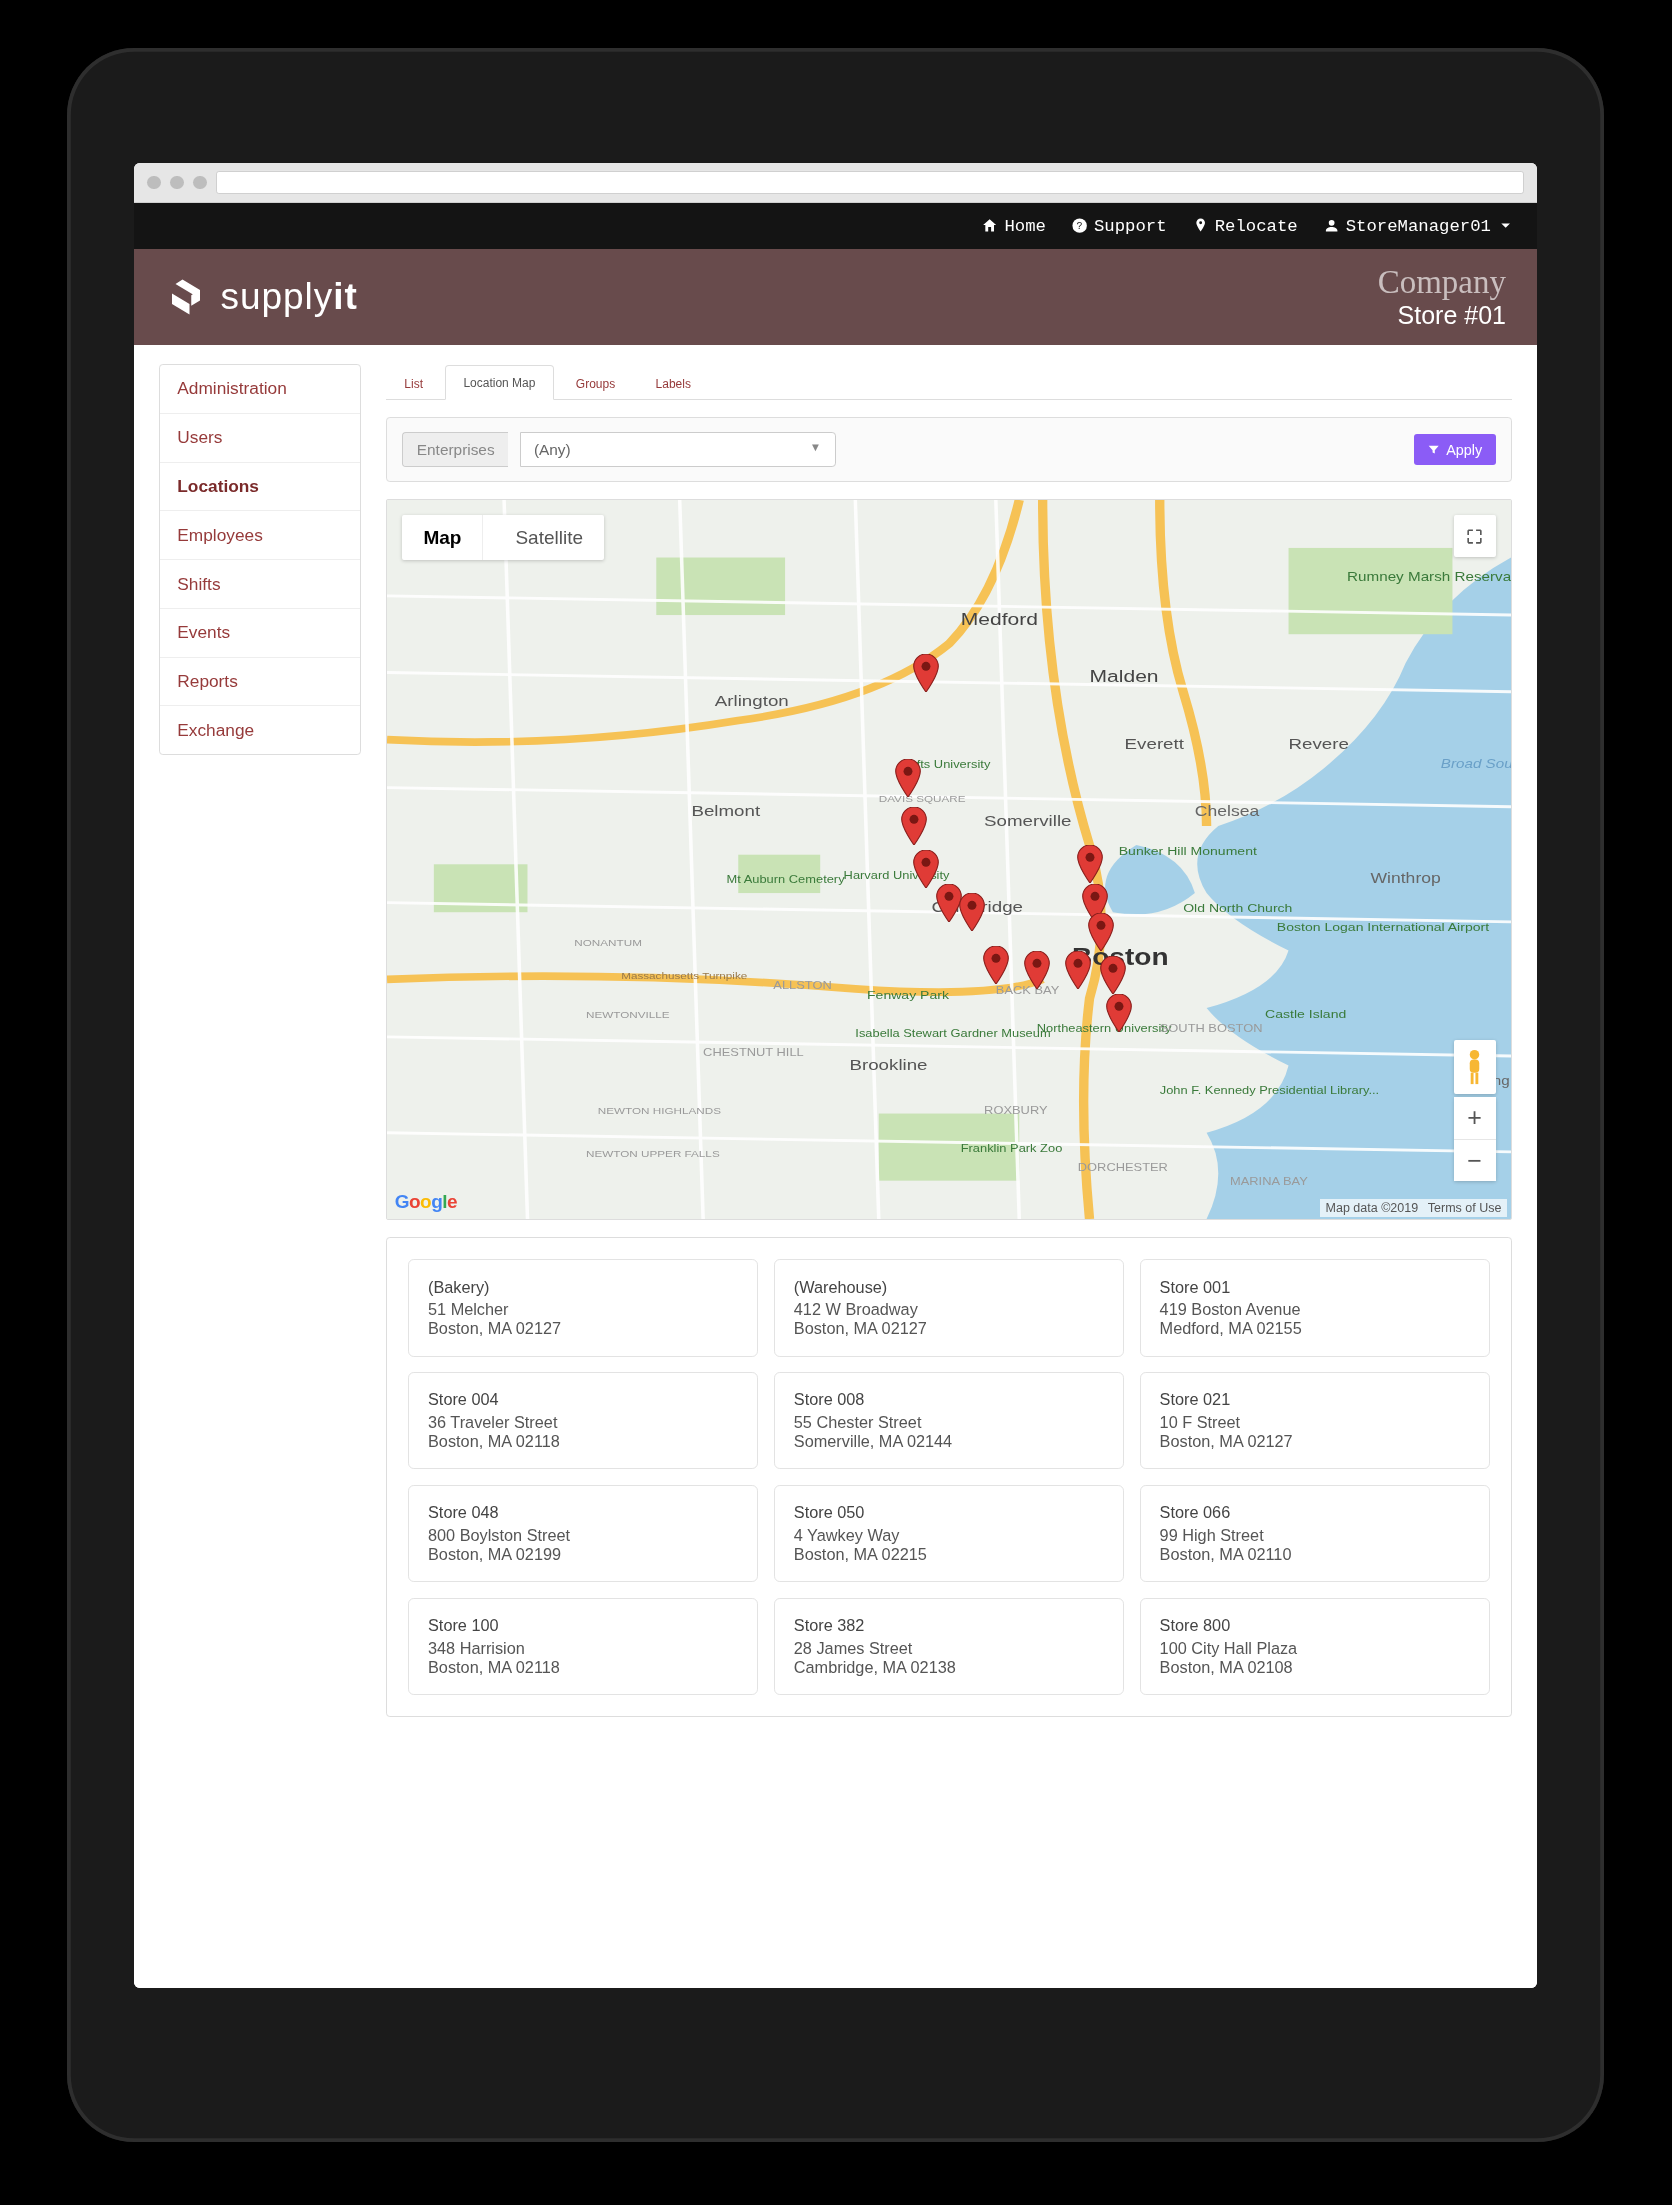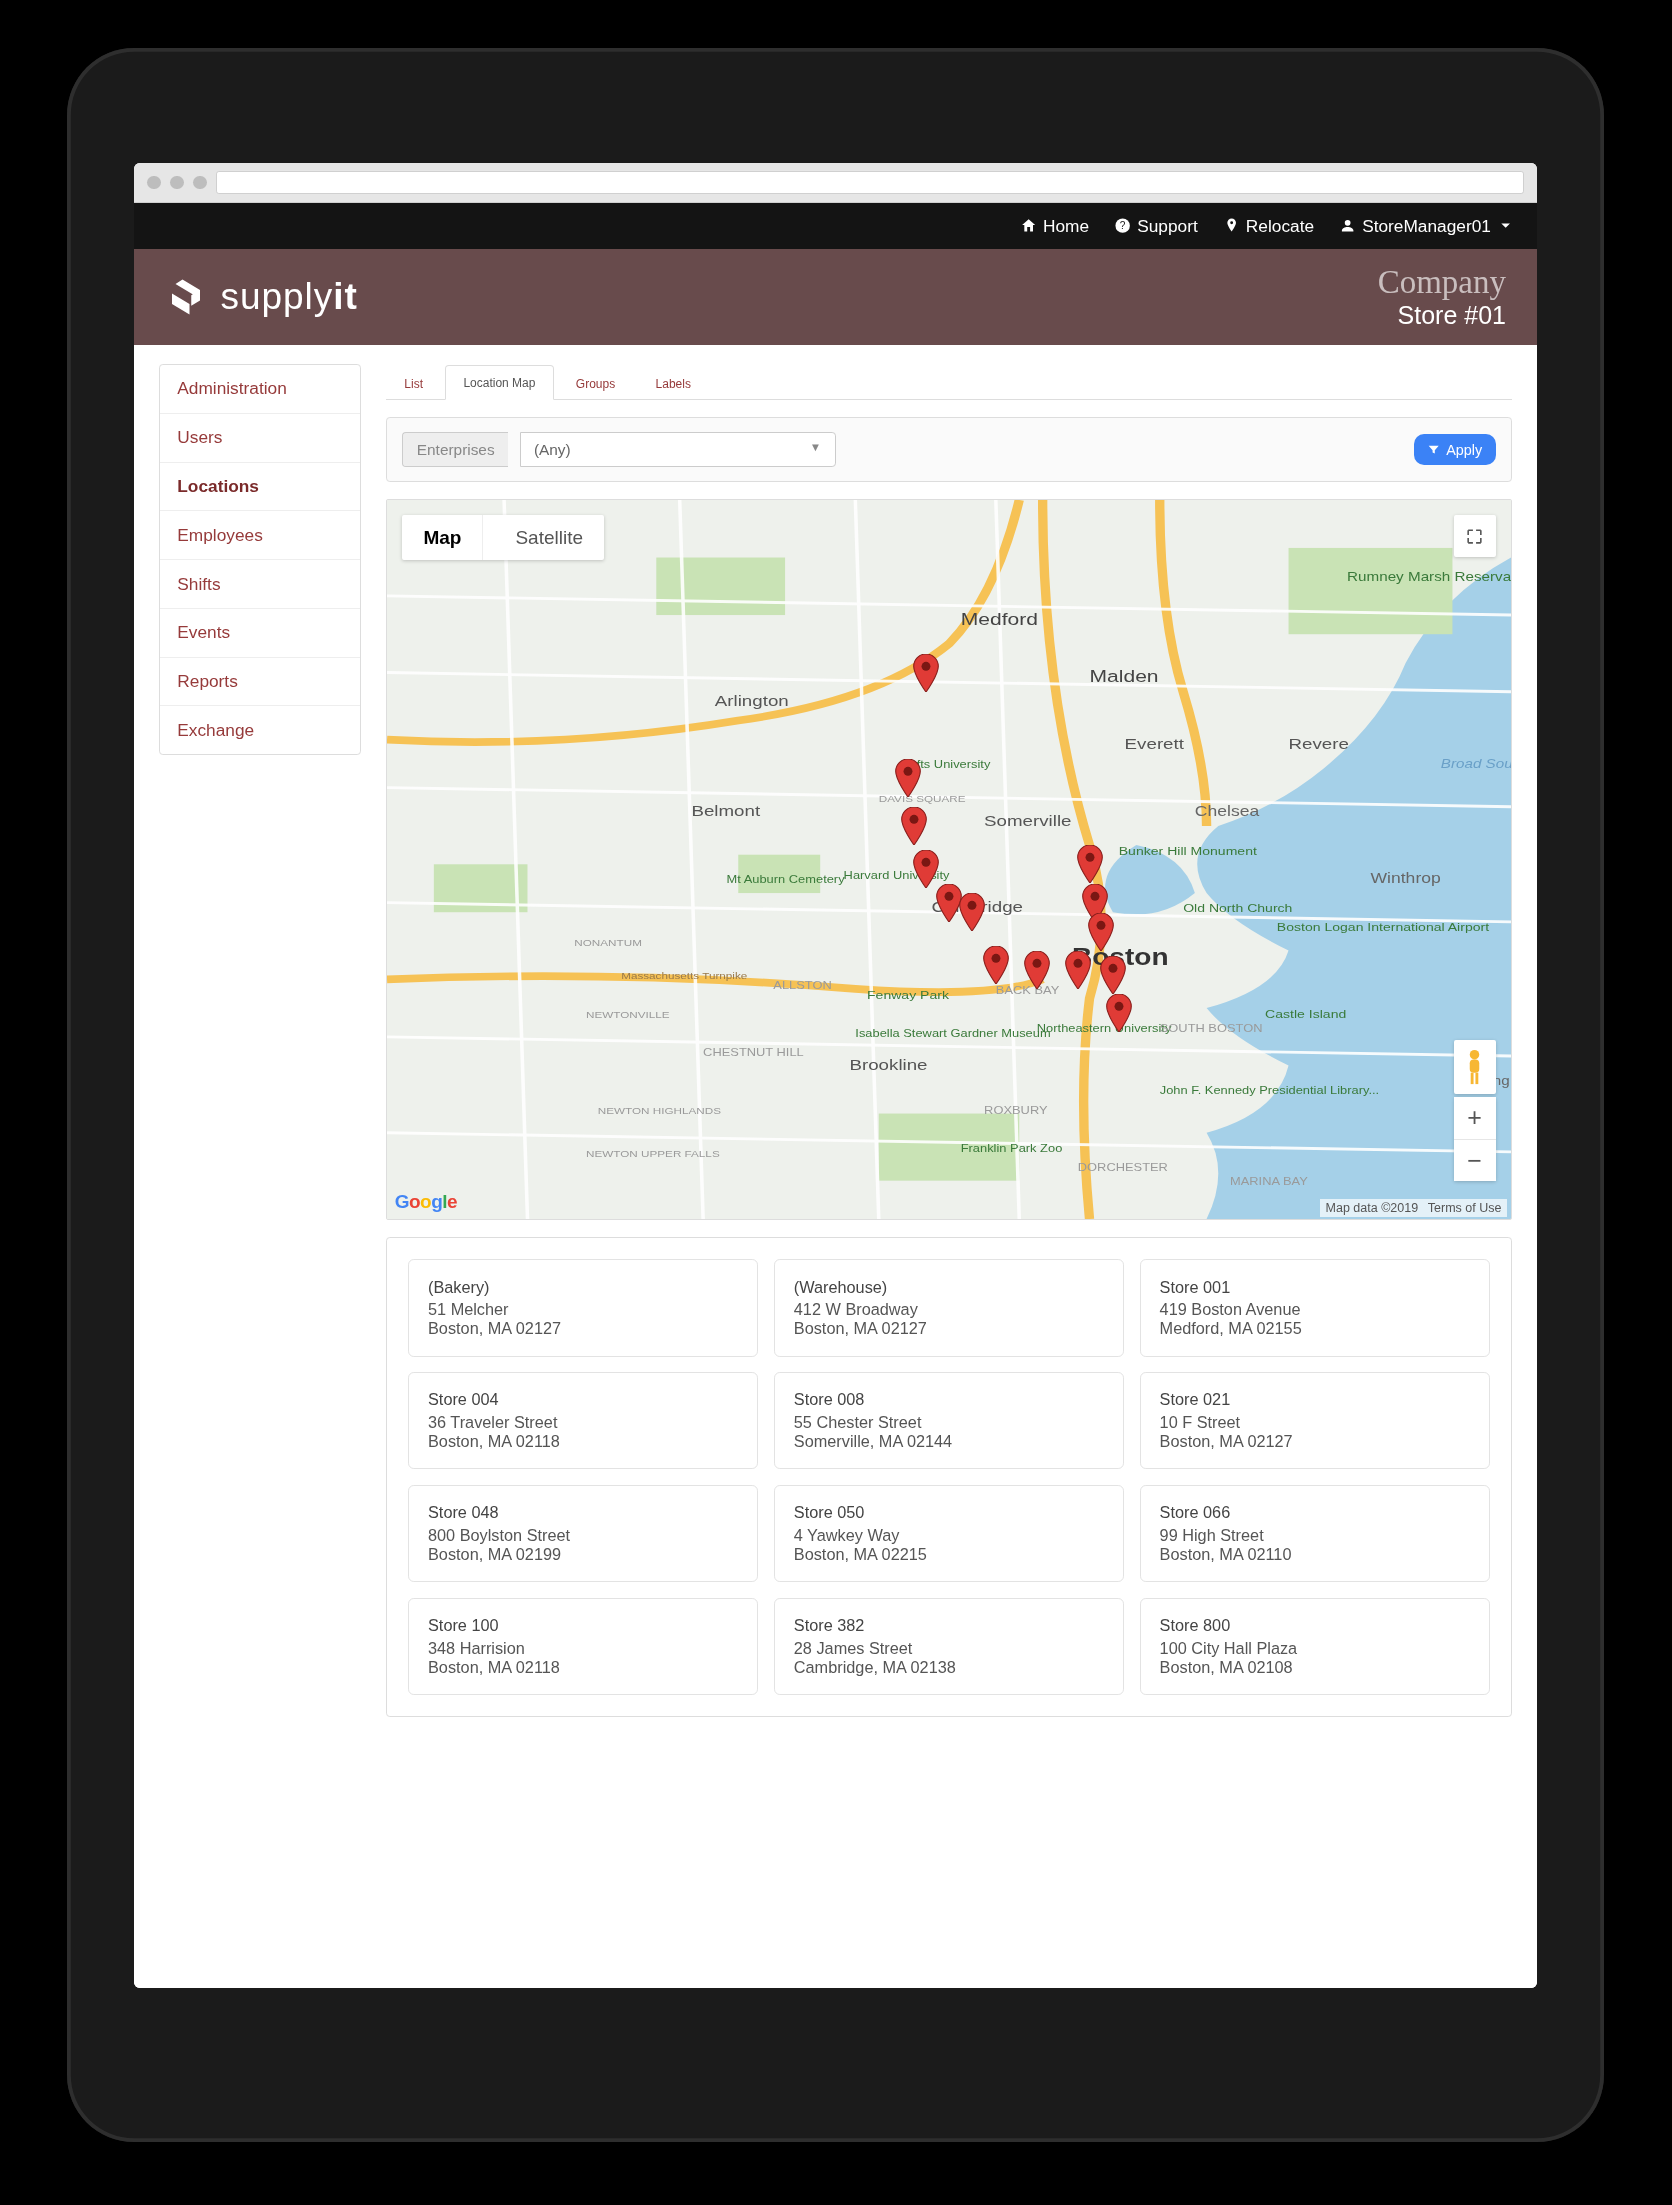--- a/index.html
+++ b/index.html
@@ -42,20 +42,21 @@
     border-radius:2.9px;
   }
   
   .topnav {
     background:#141414;
     color:#fff;
     height:46px;
     display:flex; align-items:center; justify-content:flex-end;
     padding:0 23px; gap:25px;
     font-size:17.3px;
+    font-family:Liberation Mono, monospace;
   }
   .topnav .nav-item { display:flex; align-items:center; gap:5.8px; cursor:pointer; }
   .topnav svg { width:17.3px; height:17.3px; fill:#fff; }
   
   .brandbar {
     background:#684b4c;
     color:#fff;
     height:96px;
     display:flex; align-items:center; justify-content:space-between;
     padding:0 31px;
@@ -136,22 +137,22 @@
     background:#fff; color:#666;
     padding:7.7px 13.4px; border:1px solid #ccc;
     border-radius:0 3.8px 3.8px 0;
     font-size:15.4px; width:316px;
     display:flex; justify-content:space-between; align-items:flex-start;
     cursor:pointer;
   }
   .filterbar .select .caret { color:#888; font-size:11.5px; }
   .filterbar .spacer { flex:1; }
   .filterbar .apply {
-    background:#3b82f6; color:#fff;
-    border:none; border-radius:10px;
+    background:#8b5cf6; color:#fff;
+    border:none; border-radius:3px;
     padding:7.7px 13.4px; font-size:14.4px;
     display:flex; align-items:center; gap:5.8px;
     cursor:pointer;
   }
   .filterbar .apply svg { width:13.4px; height:13.4px; fill:#fff; }
   
   .mapwrap {
     border:1px solid #ddd;
     border-radius:1.9px;
     height:721px;

